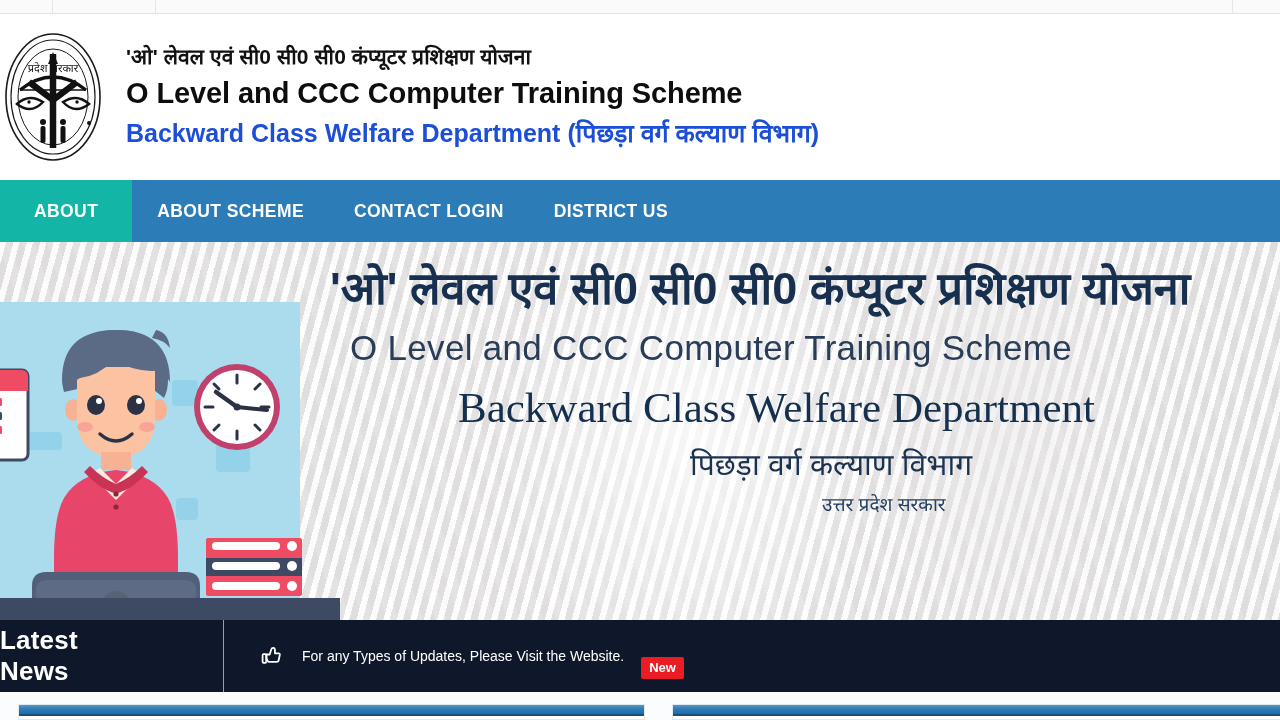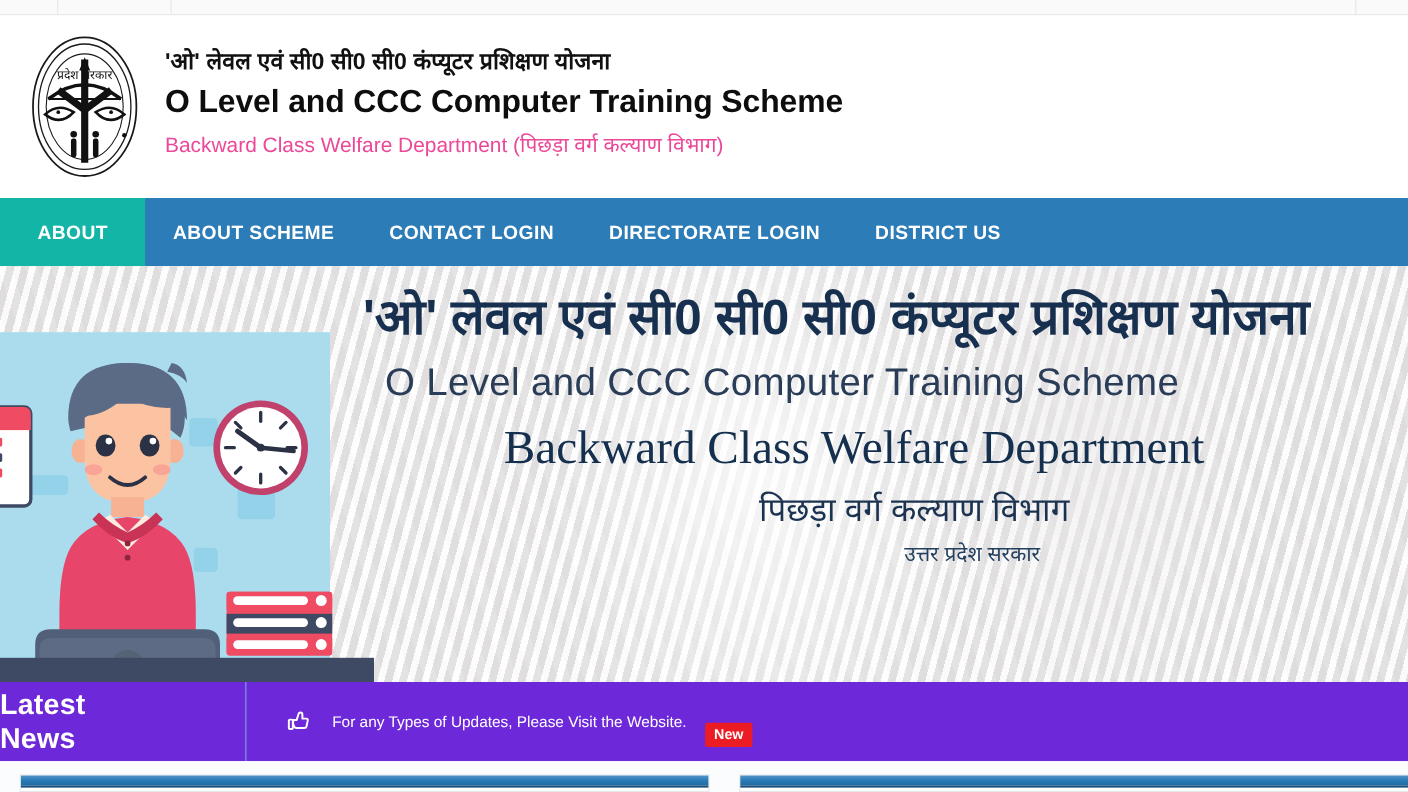--- a/index.html
+++ b/index.html
@@ -10,30 +10,30 @@
   
   .browser-strip { position:absolute; left:0; top:0; width:1280px; height:14px;
                    background:#fafafa; border-bottom:1px solid #e2e2e2; }
   .browser-strip .divider { position:absolute; top:0; width:1px; height:14px; background:#e6e6e6; }
   .browser-strip .d1 { left:52px; }
   .browser-strip .d2 { left:155px; }
   .browser-strip .d3 { left:1232px; }
 
   
   .site-header { position:absolute; left:0; top:14px; width:1280px; height:166px;
-                 background:#ffffff; display:flex; align-items:center;padding-left:24px; }
+                 background:#ffffff; display:flex; align-items:center; }
   .emblem { width:102px; height:140px; margin-left:2px; flex:0 0 auto;
             display:flex; align-items:center; justify-content:center; }
   .emblem svg { display:block; }
   .header-text { margin-left:22px; }
   .hdr-hi { font-size:21px; color:#111; font-weight:600; letter-spacing:.1px;
             line-height:30px; white-space:nowrap; }
   .hdr-en { font-size:29px; color:#0d0d0d; font-weight:700; letter-spacing:-.1px;
             line-height:42px; white-space:nowrap; }
-  .hdr-dept { font-size:19px; color:#ec4899; font-weight:400; letter-spacing:0;
+  .hdr-dept { font-size:25px; color:#1d4ed8; font-weight:700; letter-spacing:0;
               line-height:38px; white-space:nowrap; }
 
   
   .navbar { position:absolute; left:0; top:180px; width:1280px; height:62px;
             background:#2c7cb8; display:flex; align-items:stretch; }
   .nav-item { display:flex; align-items:center; padding:0 25px; color:#ffffff;
               font-size:17.5px; font-weight:600; letter-spacing:.4px; cursor:pointer;
               white-space:nowrap; }
   .nav-item.active { background:#13b5a6; padding:0 34px; }
 
@@ -63,21 +63,21 @@
          color:#2a3d58; margin-left:20px; letter-spacing:.3px; }
   .bt3 { font-size:43px; font-weight:400; line-height:64px; white-space:nowrap;
          color:#15304f; margin-left:128px; font-family:"Liberation Serif", serif; }
   .bt4 { font-size:30px; font-weight:400; line-height:50px; white-space:nowrap;
          color:#1b3251; margin-left:360px; }
   .bt5 { font-size:19px; font-weight:400; line-height:30px; white-space:nowrap;
          color:#24405f; margin-left:492px; }
 
   
   .news { position:absolute; left:0; top:620px; width:1280px; height:72px;
-          background:#6d28d9; display:flex; align-items:stretch; }
+          background:#0f172a; display:flex; align-items:stretch; }
   .news-label { width:224px; display:flex; align-items:center; padding-left:0;
                 color:#ffffff; font-size:26px; font-weight:700; letter-spacing:.2px;
                 border-right:1px solid #74aad1; justify-content:flex-end;
                 padding-right:70px; }
   .news-body { flex:1; display:flex; align-items:center; padding-left:36px; }
   .thumb-icon { width:24px; height:24px; margin-right:18px; flex:0 0 auto; }
   .news-text { color:#ffffff; font-size:14px; font-weight:400; white-space:nowrap; }
   .badge-new { margin-left:17px; background:#ec1c24; color:#ffffff; font-size:13px;
                font-weight:700; padding:4px 8px 5px; border-radius:2px;
                display:inline-block; line-height:1;margin-top:24px; }
@@ -153,23 +153,20 @@
 
 <nav class="navbar">
   <div class="nav-item active">
       <span>ABOUT</span>
     </div>
   <div class="nav-item">
       <span>ABOUT SCHEME</span>
     </div>
   <div class="nav-item">
       <span>CONTACT LOGIN</span>
-    </div>
-  <div class="nav-item">
-      <span>DIRECTORATE LOGIN</span>
     </div>
   <div class="nav-item">
       <span>DISTRICT US</span>
     </div>
 </nav>
 
 <section class="hero">
   <div class="hero-bg"></div>
 
   <div class="illus">

